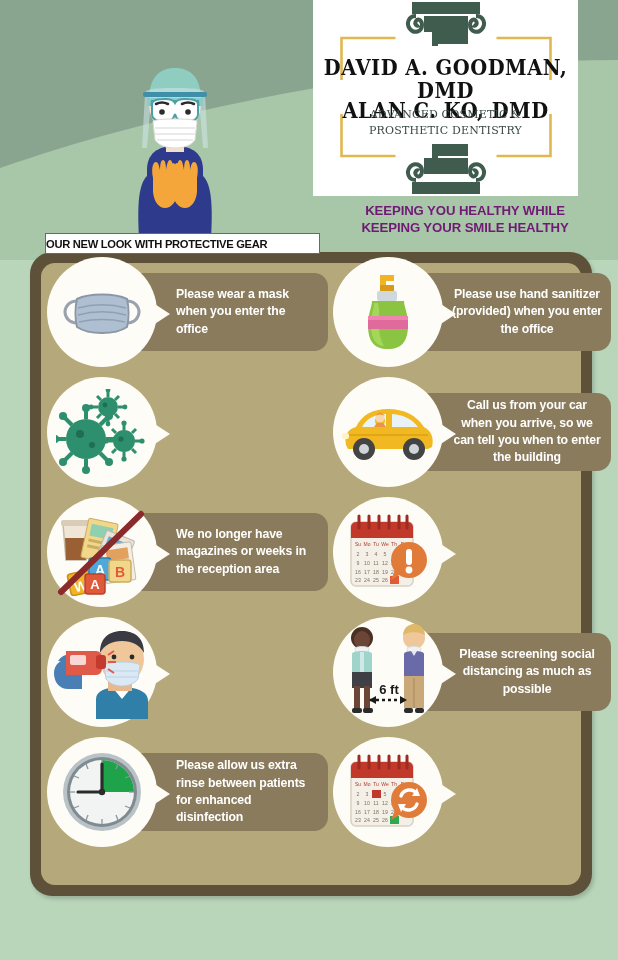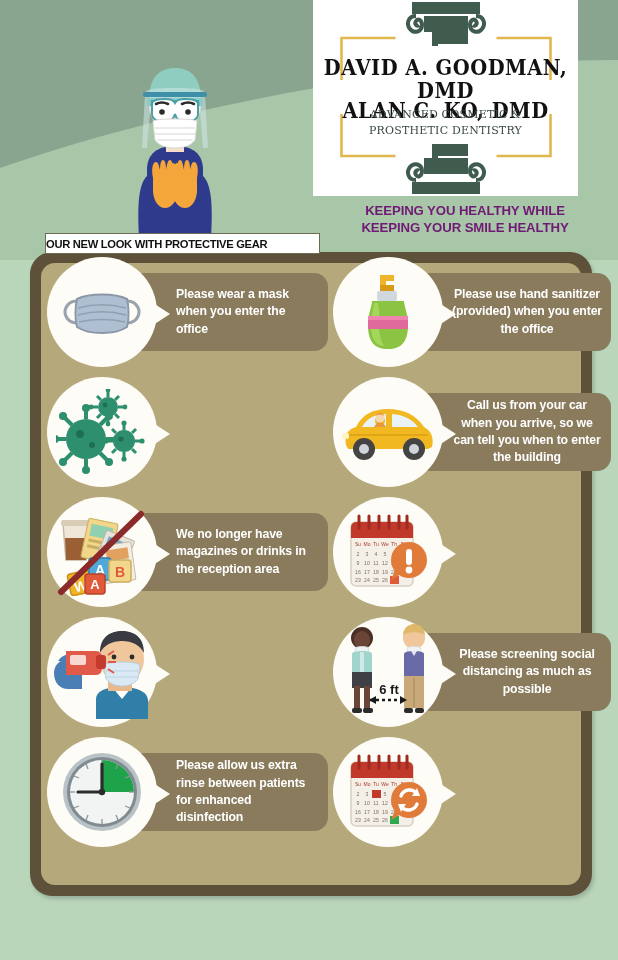--- a/index.html
+++ b/index.html
@@ -396,21 +396,21 @@
               <rect x="2" y="32" width="7" height="6" rx="2" fill="#fff3c4"></rect>
             </svg>
           </div>
         </div>
       </div>
     </div>
 
     <div class="row">
       <div class="tip left">
         <div class="bar">
-          <div class="bar-text">We no longer have magazines or drinks in the reception area</div>
+          <div class="bar-text">We no longer have magazines or weeks in the reception area</div>
         </div>
         <div class="bubble">
           <div class="bubble-tail"></div>
           <div class="bubble-circle"></div>
           <div class="icon-wrap">
             <svg width="94" height="88" viewBox="0 0 94 88">
 
               <path d="M8,16 L34,16 L31,52 L11,52 Z" fill="#efe6d8" stroke="#c9bba6" stroke-width="1.5"></path>
               <path d="M10,30 L32,30 L31,52 L11,52 Z" fill="#9a5f32"></path>
               <rect x="6" y="12" width="30" height="6" rx="2" fill="#d9cdb8"></rect>

